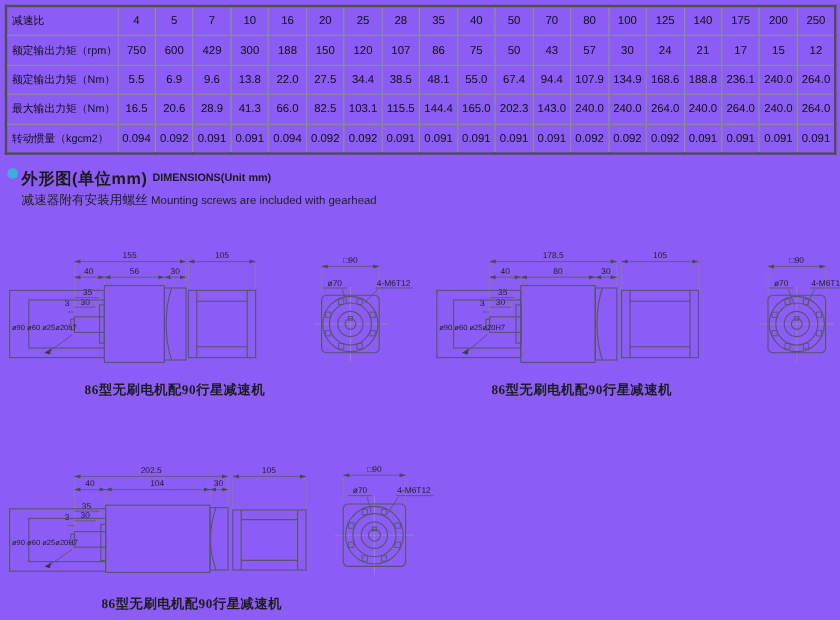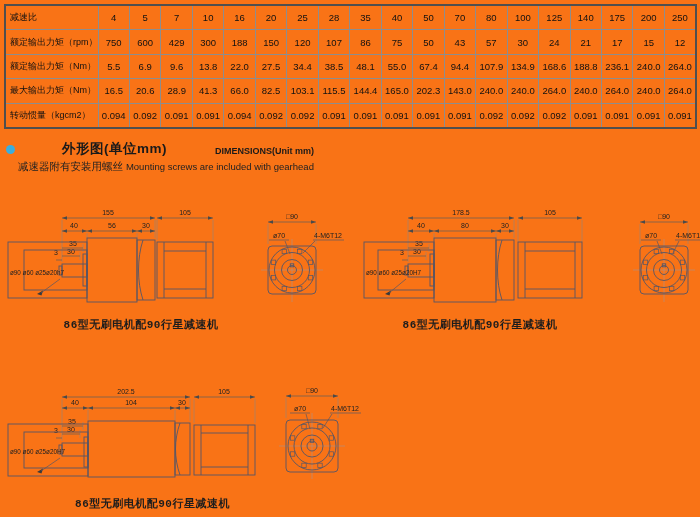--- a/index.html
+++ b/index.html
@@ -1,48 +1,48 @@
 <!DOCTYPE html>
 <html><head>
 <meta charset="utf-8">
 <style>
   html,body{margin:0;padding:0;}
   body{width:700px;height:517px;background:#ffffff;position:relative;overflow:hidden;
        font-family:"Liberation Sans",sans-serif;color:#1a1a1a;}
-  .page{position:absolute;inset:0;background:#f97316;}
+  .page{position:absolute;inset:0;background:#8b5cf6;}
 
   
   table.spec{position:absolute;left:4px;top:4px;width:693px;border-collapse:collapse;
              table-layout:fixed;border:2px solid #4f4f4f;font-size:9.5px;}
   table.spec td{border:1px solid #8d8d8d;text-align:center;height:23.4px;padding:0;
                 color:#111;overflow:hidden;white-space:nowrap;}
   table.spec td.lbl{text-align:left;padding-left:4px;font-size:9px;}
   col.lblcol{width:93px;}
 
   
-  .sec-head{position:absolute;left:6px;top:140px;display:flex;align-items:center;gap:44px;}
+  .sec-head{position:absolute;left:6px;top:140px;display:flex;}
   .bullet{width:9px;height:9px;border-radius:50%;background:#3aaede;margin-right:3px;flex:0 0 auto;}
   .t-cn{font-size:13.5px;font-weight:bold;letter-spacing:0.5px;}
   .t-en{font-size:9px;font-weight:bold;margin-left:4px;padding-top:3px;}
   .note{position:absolute;left:18px;top:160px;font-size:10.5px;color:#222;}
   .note .en{font-size:9.5px;}
 
   
   svg.draw{position:absolute;overflow:hidden;}
   .s{stroke:#565666;stroke-width:0.9;fill:none;}
   .s2{stroke:#565666;stroke-width:0.7;fill:none;}
   .d{stroke:#5c5c5c;stroke-width:0.7;fill:none;}
   .e{stroke:#8a8a8a;stroke-width:0.55;fill:none;}
   .c{stroke:#9a9aa6;stroke-width:0.5;fill:none;}
   .tx{font-family:"Liberation Sans",sans-serif;font-size:7px;fill:#222;text-anchor:middle;}
   .tq{font-family:"Liberation Sans",sans-serif;font-size:6.3px;fill:#222;text-anchor:start;}
   .ar{fill:#3a3a3a;stroke:none;}
 
-  .cap{position:absolute;font-family:Liberation Mono, monospace;
-       font-size:11px;font-weight:600;color:#1d1d1d;text-align:center;letter-spacing:0.5px;}
+  .cap{position:absolute;font-family:Liberation Serif, serif;
+       font-size:11px;font-weight:600;color:#1d1d1d;text-align:right;letter-spacing:0.5px;}
 </style>
 </head>
 <body>
 
 <div class="page">
 
   <svg width="0" height="0" style="position:absolute">
     <defs>
       <marker id="arr" viewBox="0 0 10 10" refX="9.5" refY="5" markerWidth="8" markerHeight="8" orient="auto-start-reverse">
         <path d="M0.5,2 L9.5,5 L0.5,8 z" fill="#4a4a4a"></path>

